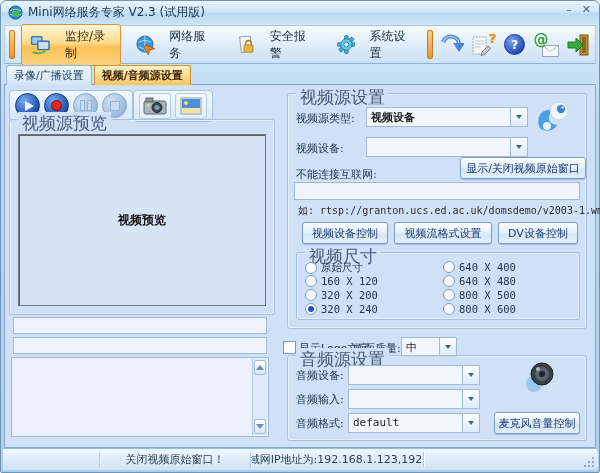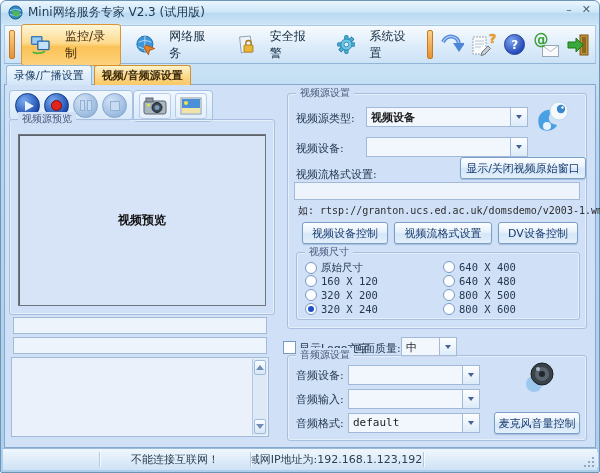--- a/index.html
+++ b/index.html
@@ -43,21 +43,21 @@
        border:1px solid #97b7d6;border-bottom:none;border-radius:3px 3px 0 0;color:#143a5f;
        background:linear-gradient(#eff7fe,#d3e6f8);cursor:default;}
   .tab.active{border-color:#d2912f;background:linear-gradient(#fdf2cd,#fbd88a 55%,#f9c863);
               color:#3c2a08;font-weight:bold;}
 
   
   .panel{position:absolute;top:83px;left:3px;width:590px;height:362px;background:#cfe0f7;
          border:1px solid #85a9cc;}
 
   .grp{position:absolute;border:1px solid #aabfde;border-radius:3px;box-shadow:inset 0 0 0 1px rgba(255,255,255,.45);}
-  .grp .cap{position:absolute;top:-8px;left:8px;padding:0 4px;background:#cfe0f7;font-size:10px;color:#49597b;}
+  .grp .cap{position:absolute;top:-8px;left:8px;padding:0 4px;background:#cfe0f7;font-size:17px;color:#49597b;}
 
   .lbl{position:absolute;font-size:11px;color:#22384f;white-space:nowrap;}
 
   
   .ptool{position:absolute;display:flex;align-items:center;gap:4px;padding:2px 5px;border:1px solid #a6c2e2;
          border-radius:4px;background:linear-gradient(#f0f7fe,#d7e8f8);}
   .pbtn{width:23px;height:23px;border-radius:50%;display:flex;align-items:center;justify-content:center;}
   .pbtn.en{background:radial-gradient(circle at 35% 30%,#79aaf0,#1544a8 78%);border:1px solid #0e3a88;}
   .pbtn.dis{background:radial-gradient(circle at 35% 30%,#d3e2f5,#96b6dd 78%);border:1px solid #85a6cc;}
   .tri{width:0;height:0;border-left:9px solid #eaf3ff;border-top:5.5px solid transparent;
@@ -300,21 +300,21 @@
 
       <span class="lbl" style="left:8px;top:47px;">视频设备:</span>
       <div class="combo" style="left:78px;top:43px;width:160px;">
         <span class="val"></span>
         <span class="dd">
             <i></i>
           </span>
       </div>
 
       <div class="btn" style="left:172px;top:63px;width:124px;height:20px;">显示/关闭视频原始窗口</div>
-      <span class="lbl" style="left:8px;top:73px;">视频流格式设置:</span>
+      <span class="lbl" style="left:8px;top:73px;">不能连接互联网:</span>
 
       <div class="field" style="left:6px;top:88px;width:284px;height:16px;">
         <span class="val"></span>
       </div>
 
       <span class="lbl mono" style="left:10px;top:110px;font-size:10px;color:#2e2e2e;">如: rtsp://granton.ucs.ed.ac.uk/domsdemo/v2003-1.wmv</span>
 
       <div class="btn" style="left:14px;top:128px;width:84px;height:20px;">视频设备控制</div>
       <div class="btn" style="left:106px;top:128px;width:96px;height:20px;">视频流格式设置</div>
       <div class="btn" style="left:210px;top:128px;width:78px;height:20px;">DV设备控制</div>
@@ -400,21 +400,21 @@
             <i></i>
           </span>
       </div>
 
       <div class="btn" style="left:206px;top:56px;width:84px;height:20px;">麦克风音量控制</div>
     </div>
   </div>
 
   <div class="statusbar">
     <div class="sseg" style="width:96px;"></div>
-    <div class="sseg" style="width:150px;">不能连接互联网！</div>
+    <div class="sseg" style="width:150px;">关闭视频原始窗口！</div>
     <div class="sseg" style="width:172px;">局域网IP地址为:192.168.1.123,192....</div>
     <div class="sseg" style="flex:1;border-right:none;"></div>
     <svg class="gripdots" width="12" height="12" viewBox="0 0 12 12">
       <g fill="#8fa8c2">
         <rect x="9" y="1" width="2" height="2"></rect>
           <rect x="9" y="5" width="2" height="2"></rect>
           <rect x="9" y="9" width="2" height="2"></rect>
         <rect x="5" y="5" width="2" height="2"></rect>
           <rect x="5" y="9" width="2" height="2"></rect>
         <rect x="1" y="9" width="2" height="2"></rect>

